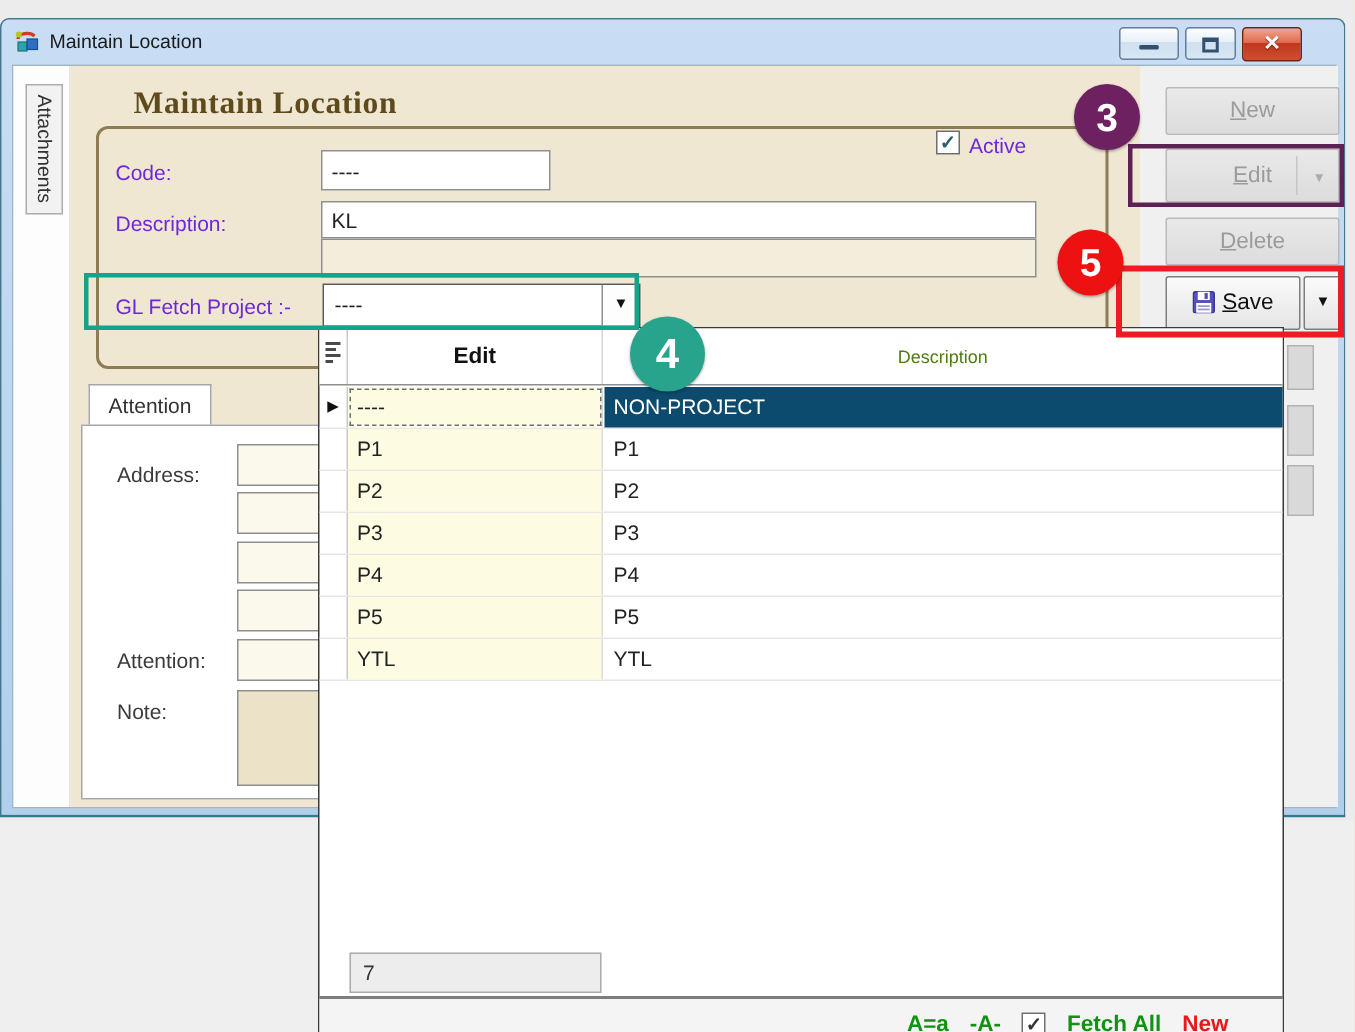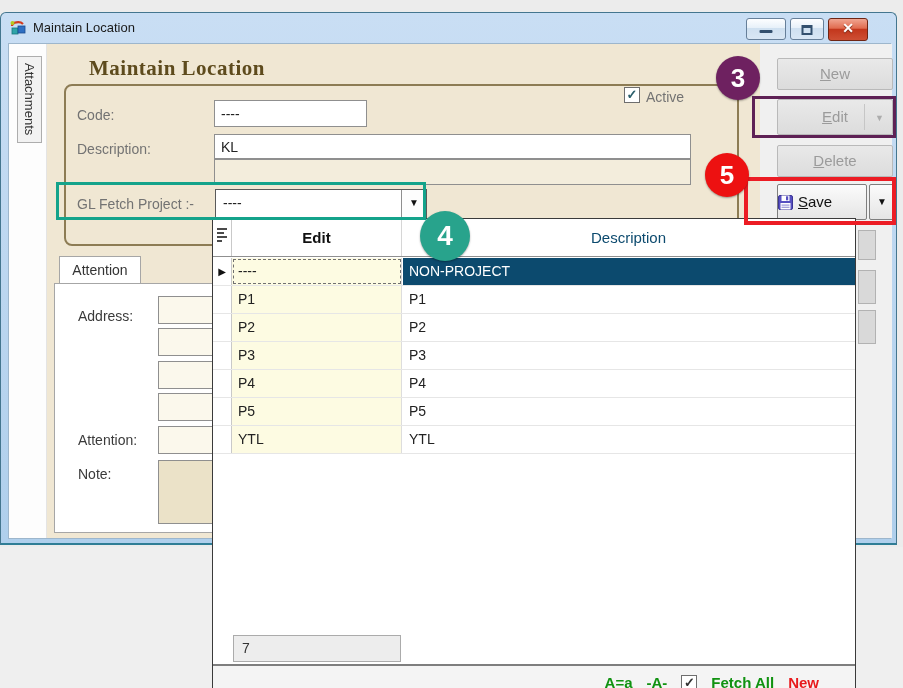--- a/index.html
+++ b/index.html
@@ -30,21 +30,21 @@
   .left-strip { position:absolute; left:0; top:0; width:38px; height:100%; background:#FDFDFD; border-right:1px solid #E4E4E4; }
   .attach-tab { position:absolute; left:8px; top:12px; width:25px; height:87px; background:#F2F2F2; border:1px solid #ADADAD;
     writing-mode: vertical-lr; text-align:center; font-size:13px; color:#333; line-height:23px; }
   .right-panel { position:absolute; left:751px; top:0; width:132px; height:100%; background:#F0F0F0; }
 
   
   .groupbox { position:absolute; left:55px; top:40px; width:675px; height:162px;
     border:2px solid #8D7C54; border-radius:8px; }
   .group-title { position:absolute; left:18px; top:-30px; background:#F0E7D3; padding:0 5px;
     font-family:"Liberation Serif", serif; font-weight:bold; font-size:21px; color:#5E4B1D; letter-spacing:0.5px; }
-  .flabel { position:absolute; font-size:14px; color:#737373; }
+  .flabel { position:absolute; font-size:14px; color:#6d28d9; }
   .tinput { position:absolute; background:#fff; border:1px solid #8F8F8F; font-size:14px; color:#222; padding:4px 6px; }
   .tinput.cream { background:#F3EDDC; }
   .chk { position:absolute; width:16px; height:16px; background:#fff; border:1px solid #6E6E6E; font-size:13px; line-height:14px; text-align:center; color:#2B5F6B; font-weight:bold; }
   .combo { position:absolute; background:#fff; border:1px solid #5A5A5A; }
   .combo-text { position:absolute; left:7px; top:5px; font-size:14px; color:#222; }
   .combo-arrow { position:absolute; right:0; top:0; width:25px; height:100%; border-left:1px solid #8F8F8F; background:#FDFDFD; text-align:center; font-size:10px; color:#111; line-height:26px; }
 
   
   .loc-tab { position:absolute; left:50px; top:212px; width:82px; height:28px; background:#fff;
     border:1px solid #A6A6A6; border-bottom:none; font-size:14px; color:#333; text-align:center; line-height:27px; }
@@ -54,34 +54,34 @@
   .mini-note { position:absolute; left:103px; width:420px; height:64px; background:#EBE2C8; border:1px solid #8F8F8F; }
 
   
   .abtn { position:absolute; left:768px; width:116px; height:32px; background:linear-gradient(#E9E9E9,#DCDCDC);
     border:1px solid #B9B9B9; border-radius:2px; color:#9B9B9B; font-size:15px; text-align:center; }
   .abtn .btn-label { display:inline-block; line-height:30px; }
   .abtn .btn-label::first-letter { text-decoration: underline; }
   .abtn.split::after { content:""; position:absolute; right:27px; top:4px; bottom:4px; width:1px; background:#C6C6C6; }
   .split-arrow { position:absolute; right:8px; top:0; height:100%; font-size:9px; color:#ACACAC; line-height:32px; }
   .save-btn { position:absolute; left:768px; top:140px; width:90px; height:36px; background:linear-gradient(#FBFBFB,#E5E5E5);
-    border:1px solid #7E7E7E; border-radius:2px; color:#111; font-size:15px; line-height:34px;text-decoration:underline; }
+    border:1px solid #7E7E7E; border-radius:2px; color:#111; font-size:15px; text-align:center; line-height:34px;text-decoration:underline; }
   .save-btn .btn-label { display:inline-block; }
   .save-btn .btn-label::first-letter { text-decoration: underline; }
   .save-arrow-btn { position:absolute; left:860px; top:140px; width:26px; height:36px; background:linear-gradient(#FBFBFB,#E5E5E5);
     border:1px solid #7E7E7E; border-radius:2px; font-size:10px; color:#111; text-align:center; line-height:34px; }
   .floppy { display:inline-block; vertical-align:-3px; margin-right:5px; }
   .sliver { position:absolute; width:18px; background:#D9D9D9; border:1px solid #B2B2B2; }
 
   
   .grid-pop { position:absolute; left:212px; top:206px; width:644px; height:482px; background:#fff; border:1px solid #3A3A3A; }
   .grid-header { position:absolute; left:0; top:0; width:100%; height:38px; border-bottom:1px solid #8F8F8F; background:#fff; }
   .gh-corner { position:absolute; left:0; top:0; width:19px; height:100%; border-right:1px solid #C9C9C9; }
   .gh-code { position:absolute; left:19px; top:0; width:170px; height:100%; text-align:center; font-weight:bold; font-size:15px; color:#111; line-height:38px; border-right:1px solid #D6D6D6; }
-  .gh-desc { position:absolute; left:189px; top:0; right:0; height:100%; text-align:center; font-size:15px; color:#0c4a6e; line-height:38px; }
+  .gh-desc { position:absolute; left:189px; top:0; right:0; height:100%; text-align:center; font-size:12px; color:#4d7c0f; line-height:38px; }
   .corner-icon { position:absolute; left:4px; top:9px; }
   .corner-icon i { display:block; height:2px; background:#4A4A4A; margin-bottom:2px; }
   .grid-body { position:absolute; left:0; top:39px; width:100%; }
   .grow { position:relative; height:28px; border-bottom:1px solid #E6E6E6; }
   .gc-ind { position:absolute; left:0; top:0; width:19px; height:100%; border-right:1px solid #C9C9C9; font-size:10px; color:#111; text-align:center; line-height:28px; }
   .gc-code { position:absolute; left:19px; top:0; width:170px; height:100%; background:#FDFBE2; border-right:1px solid #DDDDDD; font-size:14px; color:#222; line-height:27px; padding-left:6px; }
   .gc-desc { position:absolute; left:190px; top:0; right:0; height:100%; font-size:14px; color:#222; line-height:27px; padding-left:6px; }
   .grow.selected .gc-desc { background:#0c4a6e; color:#fff; }
   .grow.selected .gc-code { outline:1px dashed #707070; outline-offset:-2px; }
   .count-box { position:absolute; left:20px; top:416px; width:168px; height:27px; background:#EDEDED; border:1px solid #ABABAB; font-size:14px; color:#333; line-height:25px; padding-left:8px; }

